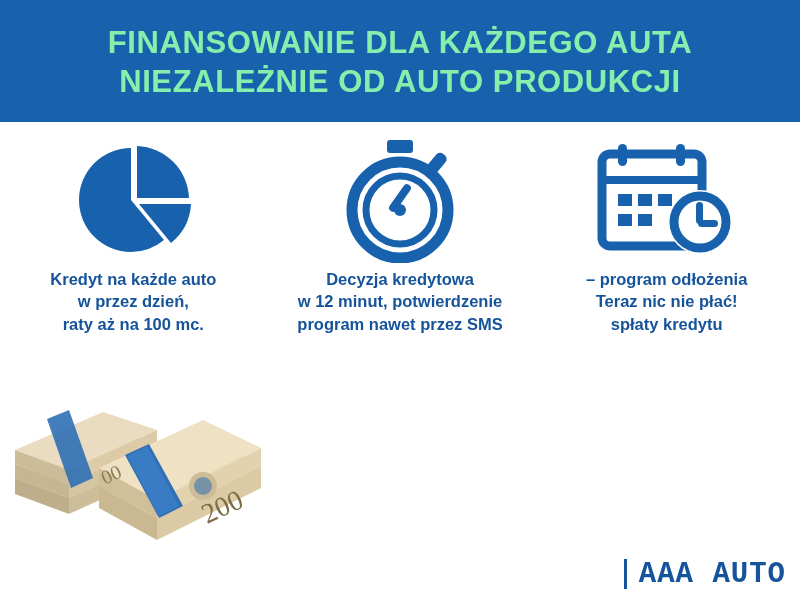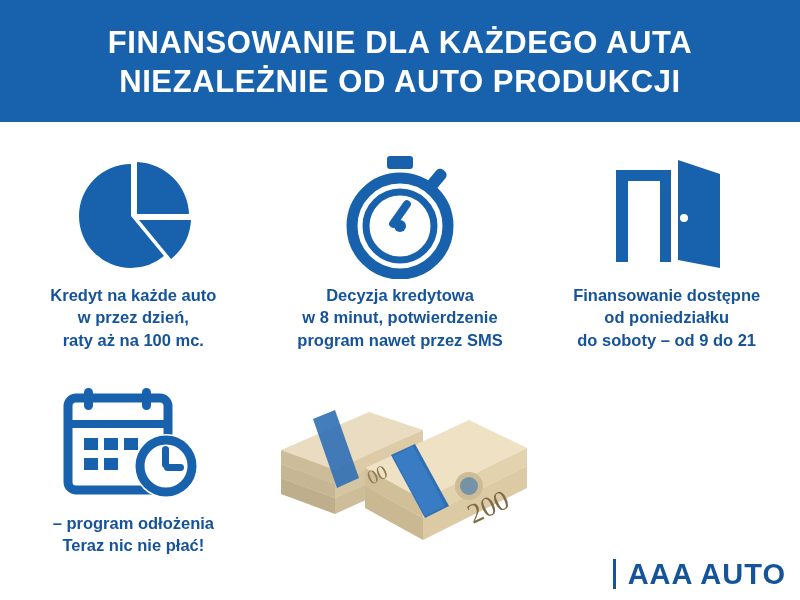--- a/index.html
+++ b/index.html
@@ -13,21 +13,21 @@
     position: relative;
     width: 800px; height: 600px;
     background: #ffffff;
     display: flex;
     flex-direction: column;
   }
 
   
   .header {
     background: #1862ad;
-    color: #ffffff;
+    color: #86efac;
     height: 122px;
     display: flex;
     flex-direction: column;
     align-items: center;
     justify-content: center;
     padding-top: 4px;
   }
   .header .line {
     font-weight: bold;
     font-size: 31px;
@@ -36,21 +36,21 @@
     text-align: center;
     white-space: nowrap;
   }
 
   
   .grid {
     flex: 1;
     display: grid;
     grid-template-columns: 1fr 1fr 1fr;
     grid-template-rows: 1fr 1fr;
-    padding: 22px 0 0 0;
+    padding: 6px 0 0 0;
   }
   .cell {
     display: flex;
     flex-direction: column;
     align-items: center;
     justify-content: flex-start;
     padding: 6px 8px 0 8px;
     position: relative;
   }
   .icon-wrap {
@@ -96,21 +96,21 @@
     width: 0; height: 0;
     border-style: solid;
     border-width: 0 0 52px 30px;
     border-color: transparent transparent #ffffff transparent;
   }
   .logo-text {
     color: #15539a;
     font-weight: bold;
     font-size: 29px;
     letter-spacing: 1px;
-    font-family: Liberation Sans, sans-serif;
+    font-family: Liberation Mono, monospace;
   }
   .logo-divider {
     width: 3px; height: 30px;
     background: #15539a;
     margin-right: 12px;
   }
   .blue { fill: #1862ad; }
 </style>
 </head>
 <body>
@@ -148,43 +148,25 @@
             <rect x="96" y="14" width="12" height="22" rx="5" transform="rotate(40 102 25)"></rect>
             <circle cx="65" cy="72" r="48" fill="none" stroke="#1862ad" stroke-width="11"></circle>
             <circle cx="65" cy="72" r="34" fill="none" stroke="#1862ad" stroke-width="7"></circle>
             <rect x="61" y="44" width="8" height="32" rx="4" transform="rotate(35 65 60)"></rect>
             <circle cx="65" cy="72" r="6"></circle>
           </g>
         </svg>
       </div>
       <div class="caption">
         <div>Decyzja kredytowa</div>
-        <div>w 8 minut, potwierdzenie</div>
+        <div>w 12 minut, potwierdzenie</div>
         <div>program nawet przez SMS</div>
       </div>
     </div>
 
-    <div class="cell">
-      <div class="icon-wrap">
-        <svg width="130" height="120" viewBox="0 0 130 120">
-          <g class="blue">
-            <rect x="14" y="14" width="12" height="92"></rect>
-            <rect x="14" y="14" width="52" height="11"></rect>
-            <rect x="58" y="14" width="11" height="92"></rect>
-            <path d="M76 4 L118 18 L118 112 L76 104 Z"></path>
-            <circle cx="82" cy="62" r="4" fill="#ffffff"></circle>
-          </g>
-        </svg>
-      </div>
-      <div class="caption">
-        <div>Finansowanie dostępne</div>
-        <div>od poniedziałku</div>
-        <div>do soboty – od 9 do 21</div>
-      </div>
-    </div>
 
     <div class="cell">
       <div class="icon-wrap">
         <svg width="150" height="120" viewBox="0 0 150 120">
           <g class="blue">
             <rect x="26" y="4" width="9" height="22" rx="4.5"></rect>
             <rect x="84" y="4" width="9" height="22" rx="4.5"></rect>
             <rect x="10" y="14" width="100" height="92" rx="8" fill="none" stroke="#1862ad" stroke-width="9"></rect>
             <rect x="14" y="36" width="92" height="8"></rect>
             <rect x="26" y="54" width="14" height="12"></rect>
@@ -195,20 +177,21 @@
             <circle cx="108" cy="82" r="32" fill="#ffffff"></circle>
             <circle cx="108" cy="82" r="26" fill="none" stroke="#1862ad" stroke-width="9"></circle>
             <rect x="104" y="62" width="7" height="22" rx="3.5"></rect>
             <rect x="106" y="80" width="20" height="7" rx="3.5"></rect>
           </g>
         </svg>
       </div>
       <div class="caption">
         <div>– program odłożenia</div>
         <div>Teraz nic nie płać!</div>
+        <div>spłaty kredytu</div>
       </div>
     </div>
 
     <div class="cell money-cell">
       <div class="money-img">
         <svg width="260" height="170" viewBox="0 0 260 170">
           <g>
 
             <g>
               <path d="M8 96 L96 58 L150 76 L62 116 Z" fill="#d9c9a6"></path>

